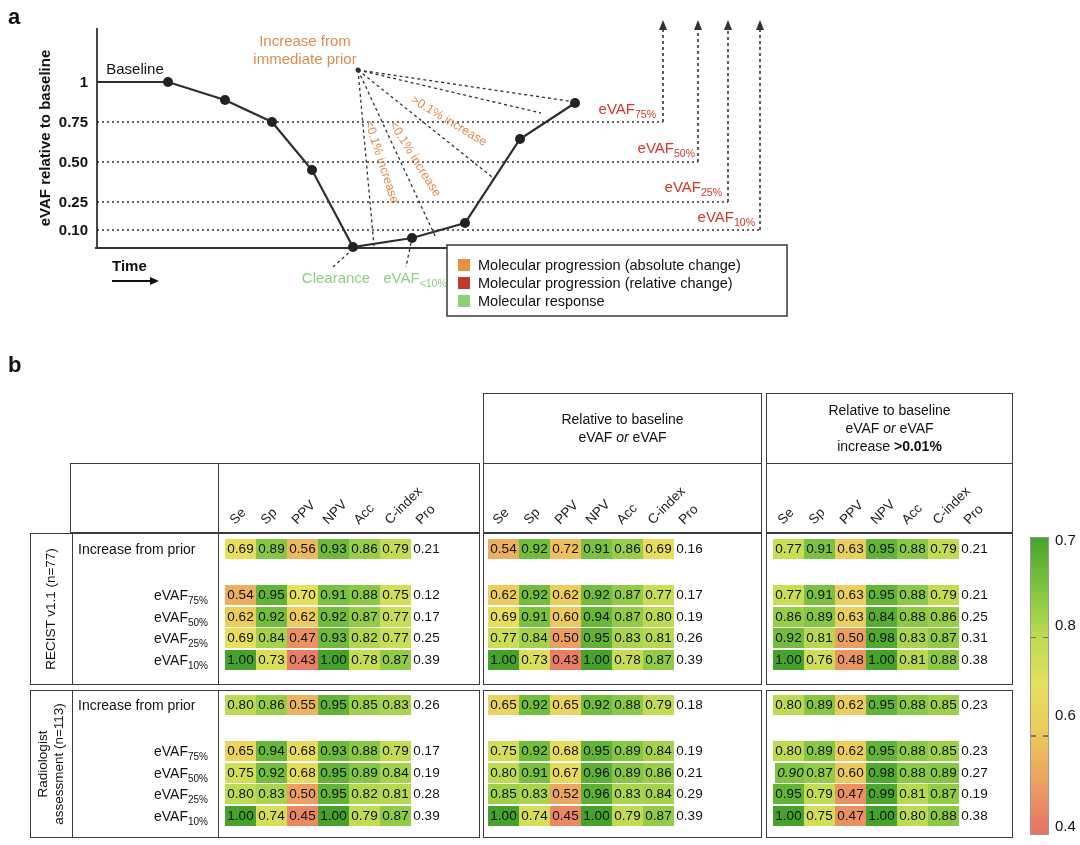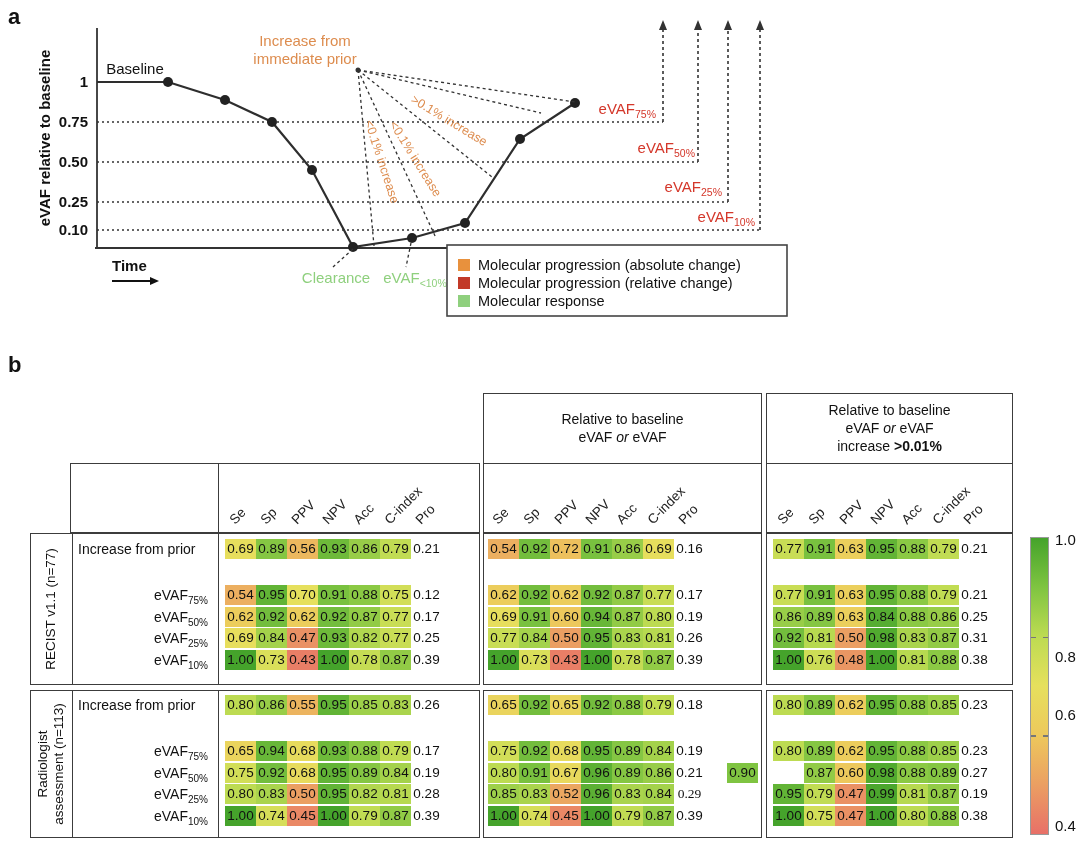--- a/index.html
+++ b/index.html
@@ -313,42 +313,42 @@
       <div class="cell" style="left: 349px; top: 763px; background: rgb(133, 198, 67);">0.89</div>
       <div class="cell" style="left: 380px; top: 763px; background: rgb(164, 210, 75);">0.84</div>
       <div class="cell" style="left: 411px; top: 763px;">0.19</div>
       <div class="cell" style="left: 488px; top: 763px; background: rgb(189, 219, 82);">0.80</div>
       <div class="cell" style="left: 519px; top: 763px; background: rgb(121, 193, 63);">0.91</div>
       <div class="cell" style="left: 550px; top: 763px; background: rgb(232, 217, 93);">0.67</div>
       <div class="cell" style="left: 581px; top: 763px; background: rgb(92, 176, 52);">0.96</div>
       <div class="cell" style="left: 612px; top: 763px; background: rgb(133, 198, 67);">0.89</div>
       <div class="cell" style="left: 643px; top: 763px; background: rgb(152, 205, 72);">0.86</div>
       <div class="cell" style="left: 674px; top: 763px;">0.21</div>
-      <div class="cell" style="left: 727px; top: 763px; background: rgb(127, 196, 65);">0.90</div>
+      <div class="cell" style="left: 775px; top: 763px; background: rgb(127, 196, 65); font-style: italic;">0.90</div>
       <div class="cell" style="left: 804px; top: 763px; background: rgb(146, 203, 70);">0.87</div>
       <div class="cell" style="left: 835px; top: 763px; background: rgb(237, 200, 92);">0.60</div>
       <div class="cell" style="left: 866px; top: 763px; background: rgb(81, 170, 47);">0.98</div>
       <div class="cell" style="left: 897px; top: 763px; background: rgb(139, 201, 68);">0.88</div>
       <div class="cell" style="left: 928px; top: 763px; background: rgb(133, 198, 67);">0.89</div>
       <div class="cell" style="left: 959px; top: 763px;">0.27</div>
       <div class="rowlab" style="left: 78px; top: 784px; width: 130px; text-align: right;">eVAF<sub>25%</sub></div>
       <div class="cell" style="left: 225px; top: 784px; background: rgb(189, 219, 82);">0.80</div>
       <div class="cell" style="left: 256px; top: 784px; background: rgb(170, 212, 77);">0.83</div>
       <div class="cell" style="left: 287px; top: 784px; background: rgb(235, 159, 98);">0.50</div>
       <div class="cell" style="left: 318px; top: 784px; background: rgb(98, 180, 54);">0.95</div>
       <div class="cell" style="left: 349px; top: 784px; background: rgb(177, 214, 79);">0.82</div>
       <div class="cell" style="left: 380px; top: 784px; background: rgb(183, 217, 80);">0.81</div>
       <div class="cell" style="left: 411px; top: 784px;">0.28</div>
       <div class="cell" style="left: 488px; top: 784px; background: rgb(158, 208, 74);">0.85</div>
       <div class="cell" style="left: 519px; top: 784px; background: rgb(170, 212, 77);">0.83</div>
       <div class="cell" style="left: 550px; top: 784px; background: rgb(235, 167, 97);">0.52</div>
       <div class="cell" style="left: 581px; top: 784px; background: rgb(92, 176, 52);">0.96</div>
       <div class="cell" style="left: 612px; top: 784px; background: rgb(170, 212, 77);">0.83</div>
       <div class="cell" style="left: 643px; top: 784px; background: rgb(164, 210, 75);">0.84</div>
-      <div class="cell" style="left: 674px; top: 784px; font-family: Liberation Serif, serif;">0.29</div>
+      <div class="cell" style="left: 674px; top: 784px;">0.29</div>
       <div class="cell" style="left: 773px; top: 784px; background: rgb(98, 180, 54);">0.95</div>
       <div class="cell" style="left: 804px; top: 784px; background: rgb(193, 220, 83);">0.79</div>
       <div class="cell" style="left: 835px; top: 784px; background: rgb(234, 145, 100);">0.47</div>
       <div class="cell" style="left: 866px; top: 784px; background: rgb(75, 166, 45);">0.99</div>
       <div class="cell" style="left: 897px; top: 784px; background: rgb(183, 217, 80);">0.81</div>
       <div class="cell" style="left: 928px; top: 784px; background: rgb(146, 203, 70);">0.87</div>
       <div class="cell" style="left: 959px; top: 784px;">0.19</div>
       <div class="rowlab" style="left: 78px; top: 806px; width: 130px; text-align: right;">eVAF<sub>10%</sub></div>
       <div class="cell" style="left: 225px; top: 806px; background: rgb(69, 163, 43);">1.00</div>
       <div class="cell" style="left: 256px; top: 806px; background: rgb(214, 222, 89);">0.74</div>
@@ -370,18 +370,18 @@
       <div class="cell" style="left: 866px; top: 806px; background: rgb(69, 163, 43);">1.00</div>
       <div class="cell" style="left: 897px; top: 806px; background: rgb(189, 219, 82);">0.80</div>
       <div class="cell" style="left: 928px; top: 806px; background: rgb(139, 201, 68);">0.88</div>
       <div class="cell" style="left: 959px; top: 806px;">0.38</div>
       <div class="abs" style="left: 1030px; top: 537px; width: 17px; height: 296px; background: linear-gradient(rgb(69, 163, 43) 0%, rgb(127, 196, 65) 16.7%, rgb(189, 219, 82) 33.3%, rgb(230, 224, 93) 50%, rgb(237, 200, 92) 66.7%, rgb(235, 159, 98) 83.3%, rgb(232, 112, 104) 100%); border: 1px solid rgb(153, 153, 153);">
         <div class="abs" style="left: 0px; top: 98.7px; width: 5px; height: 1.5px; background: rgb(119, 119, 119);"></div>
         <div class="abs" style="right: 0px; top: 98.7px; width: 5px; height: 1.5px; background: rgb(119, 119, 119);"></div>
         <div class="abs" style="left: 0px; top: 197.3px; width: 5px; height: 1.5px; background: rgb(119, 119, 119);"></div>
         <div class="abs" style="right: 0px; top: 197.3px; width: 5px; height: 1.5px; background: rgb(119, 119, 119);"></div>
       </div>
-      <div class="cb-label" style="left: 1055px; top: 531px;">1.0</div>
-      <div class="cb-label" style="left: 1055px; top: 648px;">0.8</div>
+      <div class="cb-label" style="left: 1055px; top: 531px;">0.7</div>
+      <div class="cb-label" style="left: 1055px; top: 616px;">0.8</div>
       <div class="cb-label" style="left: 1055px; top: 706px;">0.6</div>
       <div class="cb-label" style="left: 1055px; top: 817px;">0.4</div>
     </div>
 </div>
 
 </body></html>

